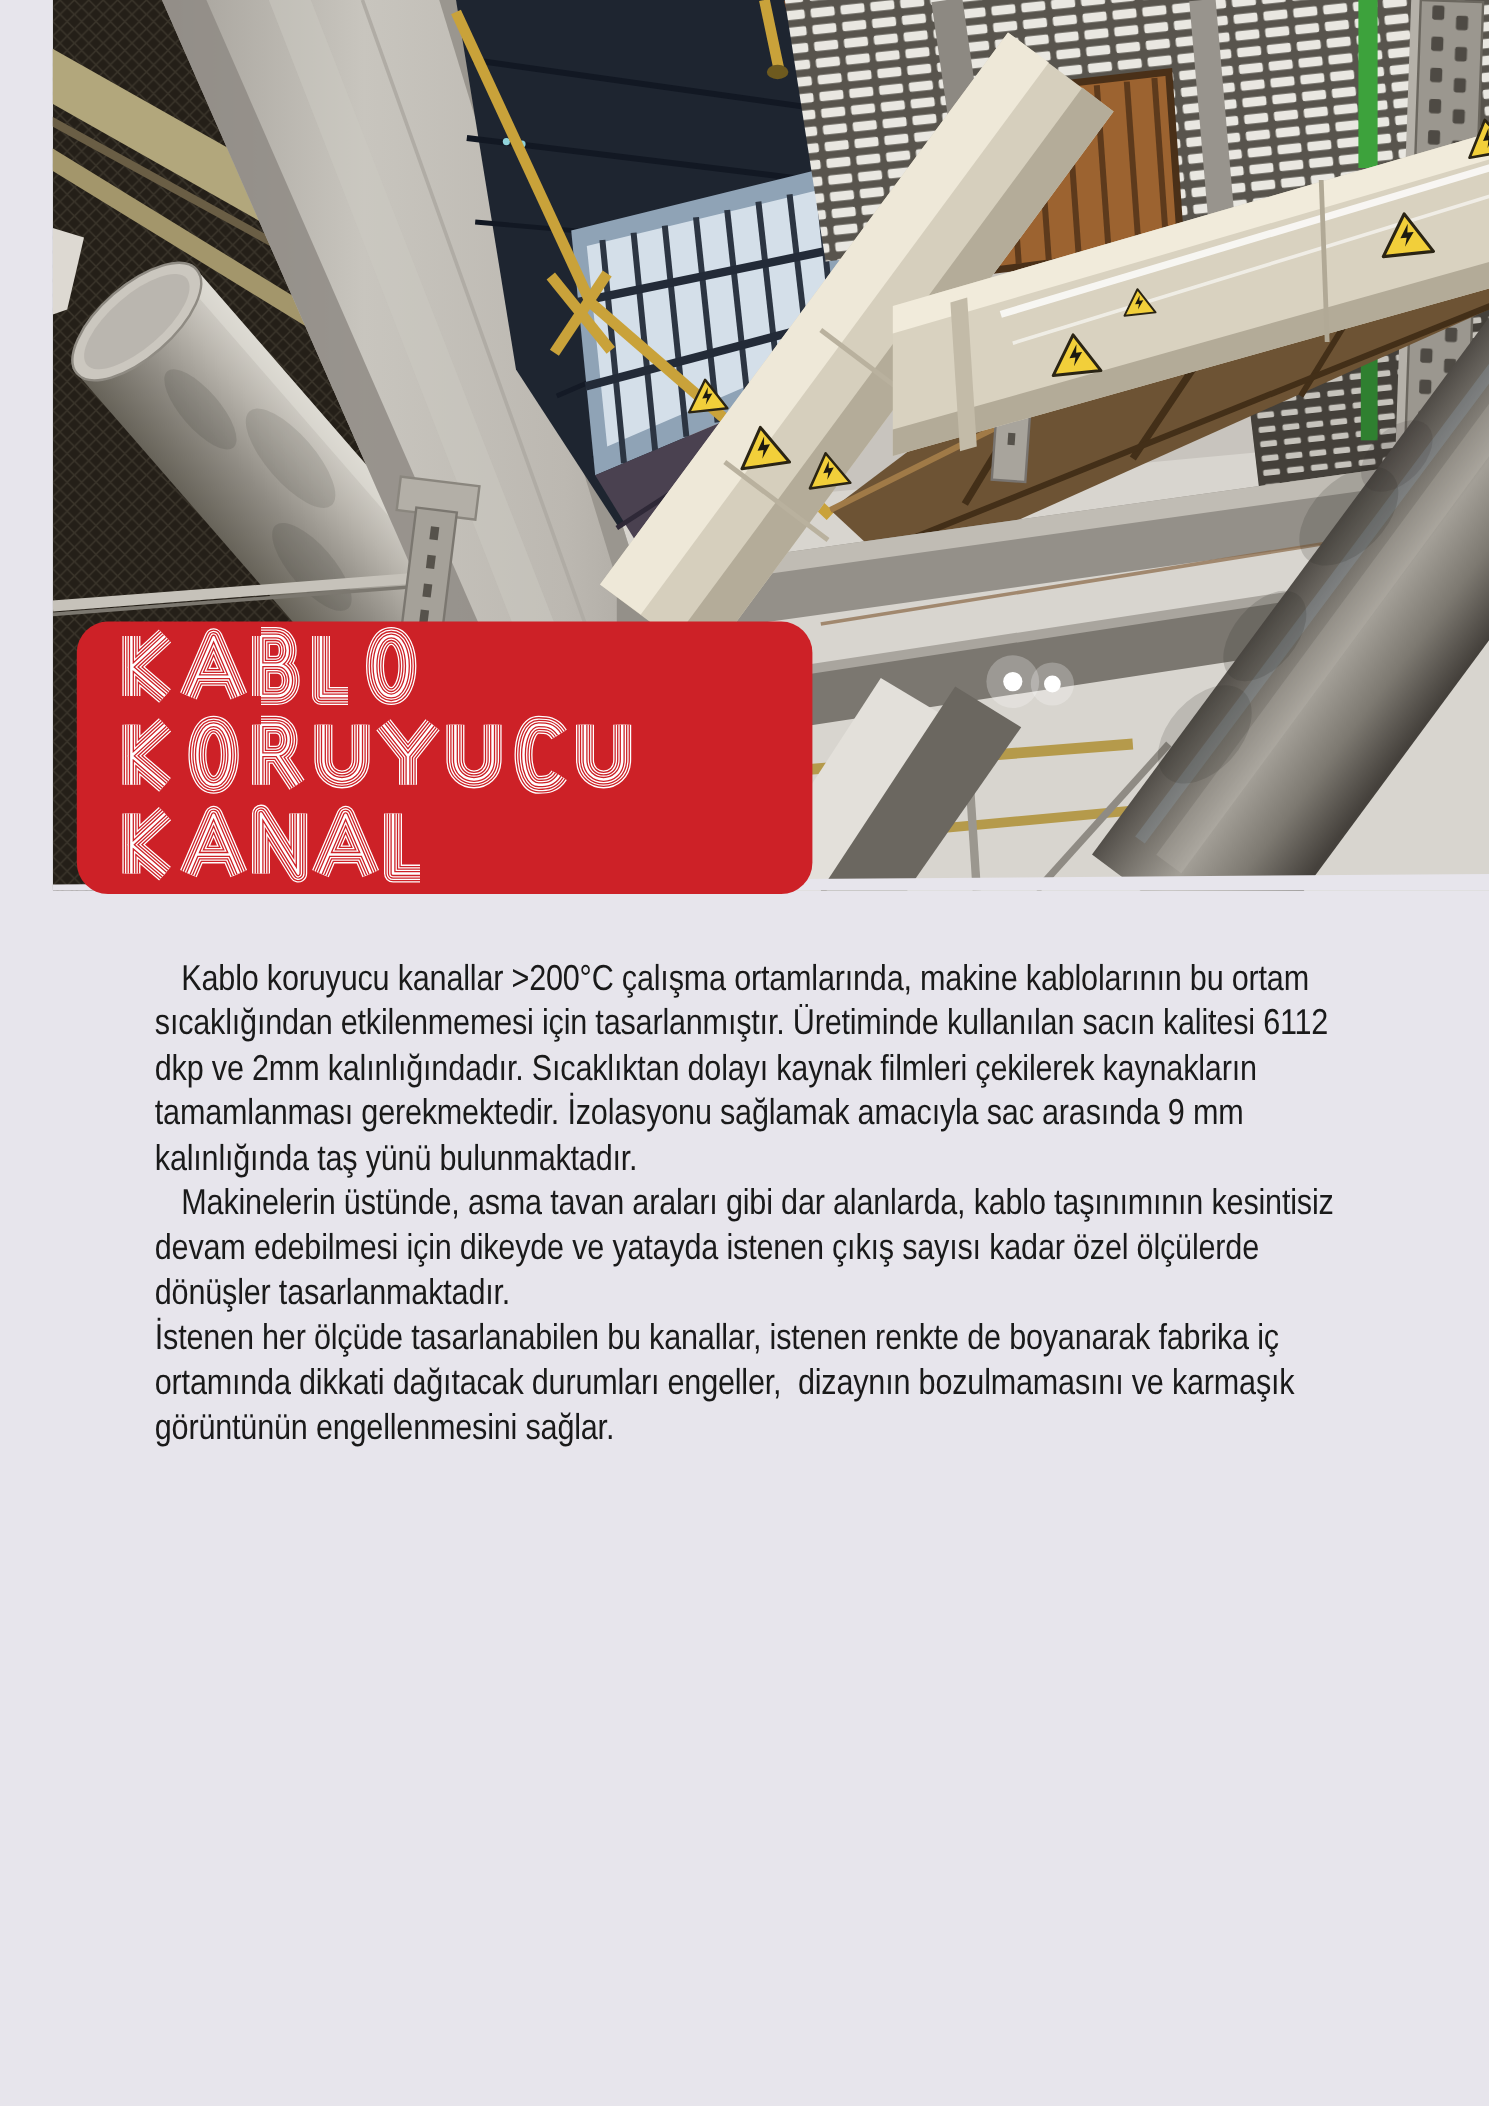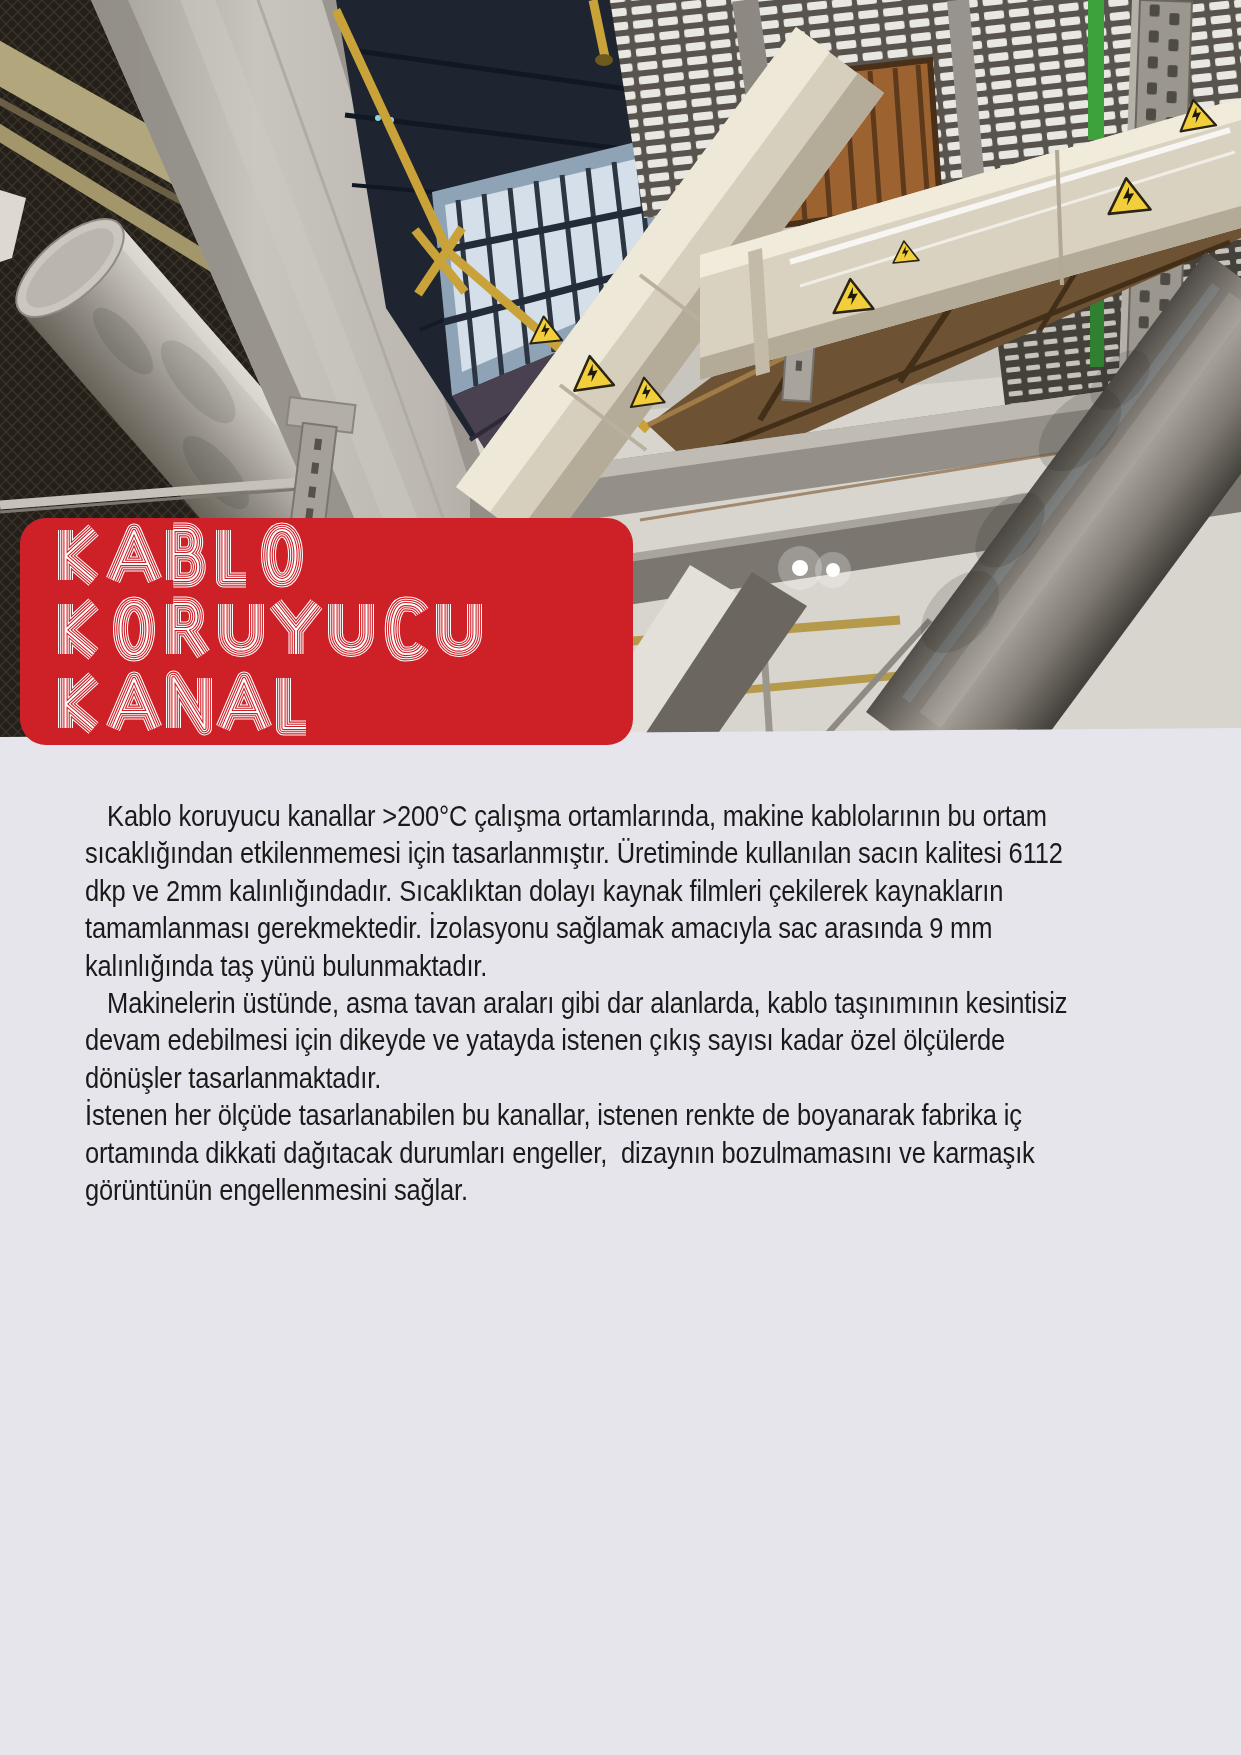--- a/index.html
+++ b/index.html
@@ -1,20 +1,20 @@
 <!DOCTYPE html>
 <html><head>
 <meta charset="utf-8">
 <style>
   html,body{margin:0;padding:0;}
   body{
     width:1241px;height:1755px;position:relative;overflow:hidden;
     font-family:"Liberation Sans",sans-serif;
   }
-  .page{position:absolute;inset:0;}
+  .page{position:absolute;inset:0;margin-left:44px;}
   .photo{position:absolute;left:0;top:0;width:1241px;height:742px;}
   .photo svg{display:block;width:100%;height:100%;}
   .title-card{
     position:absolute;left:20px;top:518px;width:613px;height:227px;
     border-radius:26px;
   }
   .title-line{position:absolute;left:38px;height:50px;overflow:visible;}
   #title-line-0{top:12px;}
   #title-line-1{top:86px;}
   #title-line-2{top:160px;}

